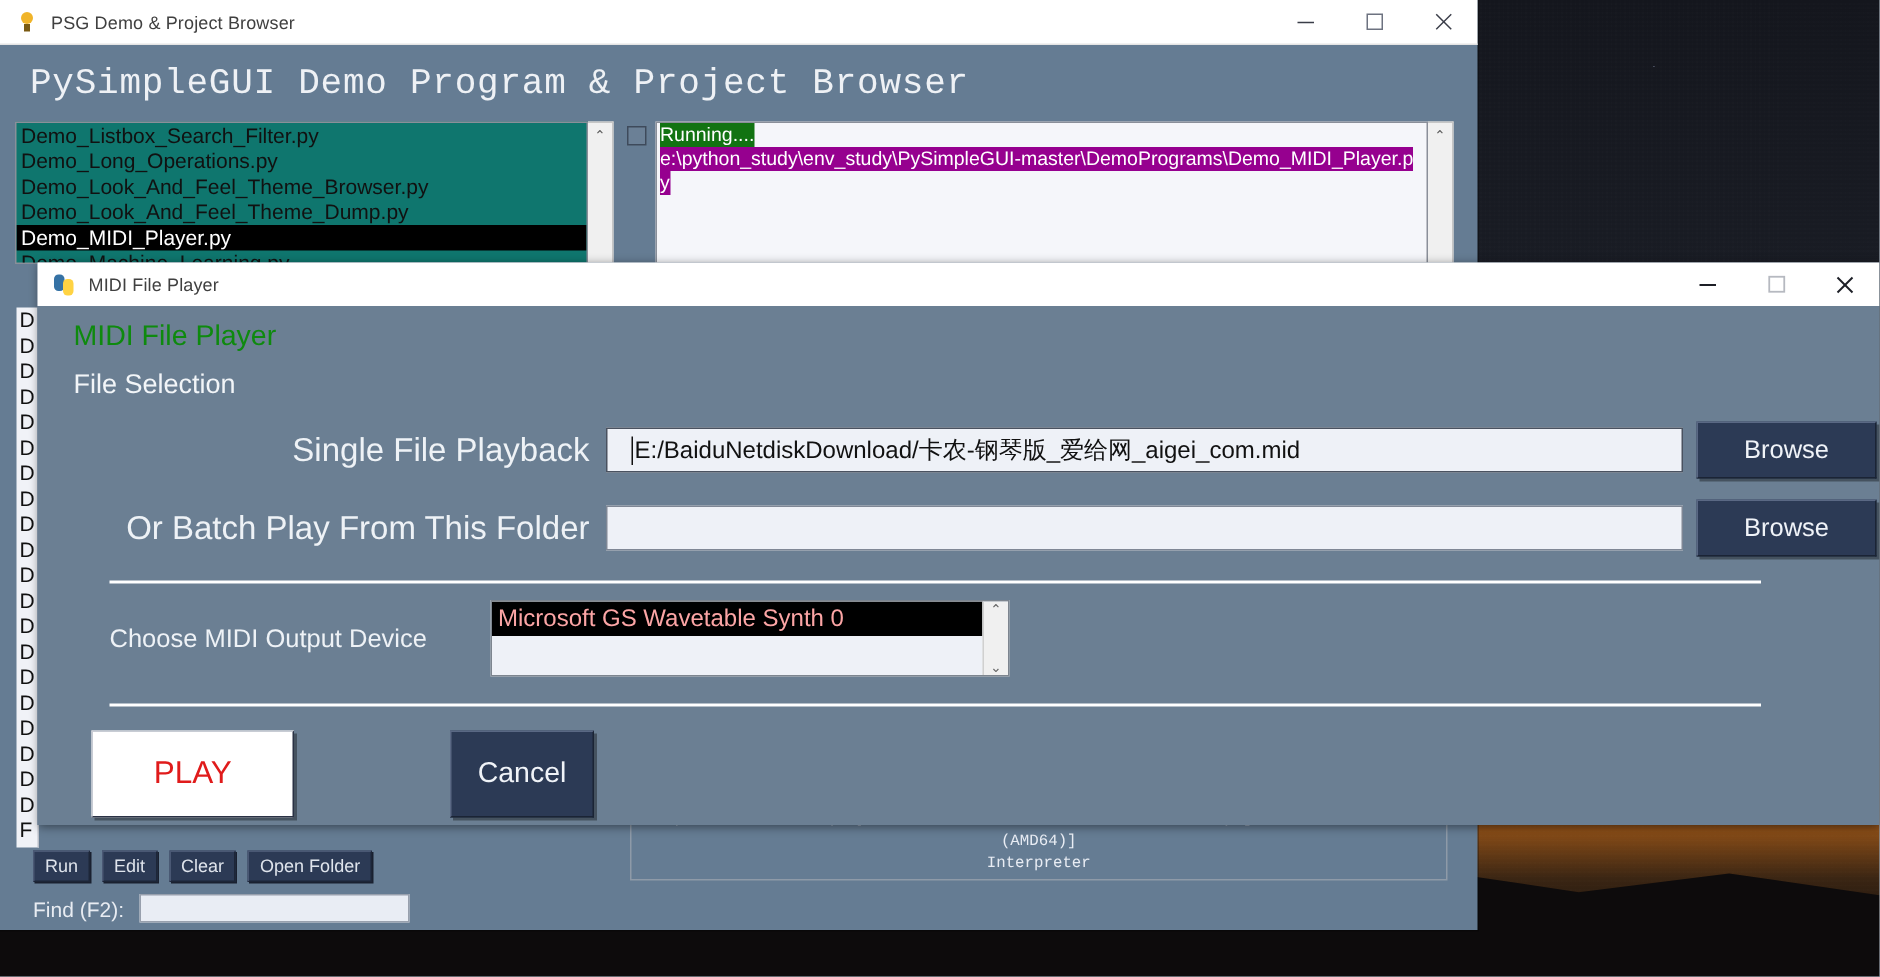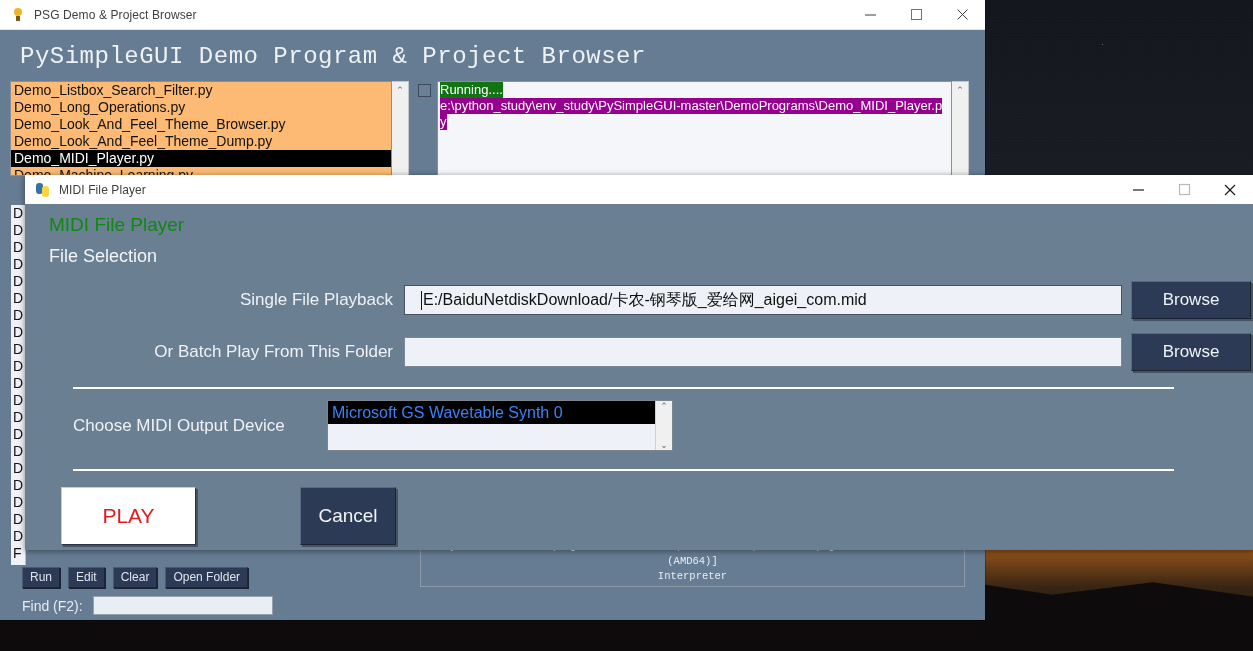--- a/index.html
+++ b/index.html
@@ -101,21 +101,21 @@
     font-family: "Liberation Mono", monospace;
     font-size: 24px; color: #eef1f5;
     padding: 13px 0 11px 10px;
     letter-spacing: .5px;
     white-space: nowrap;
   }
   .psg-cols { display: flex; gap: 0; }
 
   .list-pane {
     width: 382px; height: 95px;
-    background: #fdba74;
+    background: #0f766e;
     border: 1px solid #8a8f99;
     box-sizing: border-box;
     font-size: 14px; color: #111;
     overflow: hidden; position: relative;
   }
   .list-row { padding: 0 3px; line-height: 17px; white-space: nowrap; }
   .list-row.selected { background: #000; color: #fff; }
 
   .vscroll {
     width: 17px; height: 95px; background: #f0f0f0;
@@ -209,21 +209,21 @@
   }
   .midi-sub {
     color: #f2f5f8; font-size: 18px;
     padding: 10px 0 0 24px;
   }
   .field-row {
     display: flex; align-items: center;
     margin-top: 14px; padding-left: 24px;
   }
   .field-label {
-    color: #eef2f6; font-size: 17px;
+    color: #eef2f6; font-size: 22px;
     text-align: right; width: 355px; padding-right: 11px;
     box-sizing: border-box;
   }
   .field-input {
     width: 718px; height: 30px;
     background: #eef1f7; border: 1px solid #7f8795;
     box-sizing: border-box;
     font-size: 16px; color: #111;
     display: flex; align-items: center; padding-left: 16px;
     position: relative;
@@ -257,21 +257,21 @@
     background: #eef1f7;
     border: 1px solid #7d858f;
     box-sizing: border-box;
     display: flex; overflow: hidden;
   }
   .device-list .dl-items { flex: 1; }
   .device-list .dl-row {
     font-size: 16px; line-height: 23px; padding-left: 4px;
     color: #111; white-space: nowrap;
   }
-  .device-list .dl-row.selected { background: #000; color: #3b82f6; }
+  .device-list .dl-row.selected { background: #000; color: #fca5a5; }
   .device-list .dl-scroll {
     width: 16px; background: #f0f0f0;
     border-left: 1px solid #d0d0d0;
     display: flex; flex-direction: column;
     justify-content: space-between; align-items: center;
     color: #666; font-size: 9px;
   }
   .action-row { display: flex; align-items: center; margin-top: 16px; padding-left: 36px; }
   .play-btn {
     width: 135px; height: 58px;

